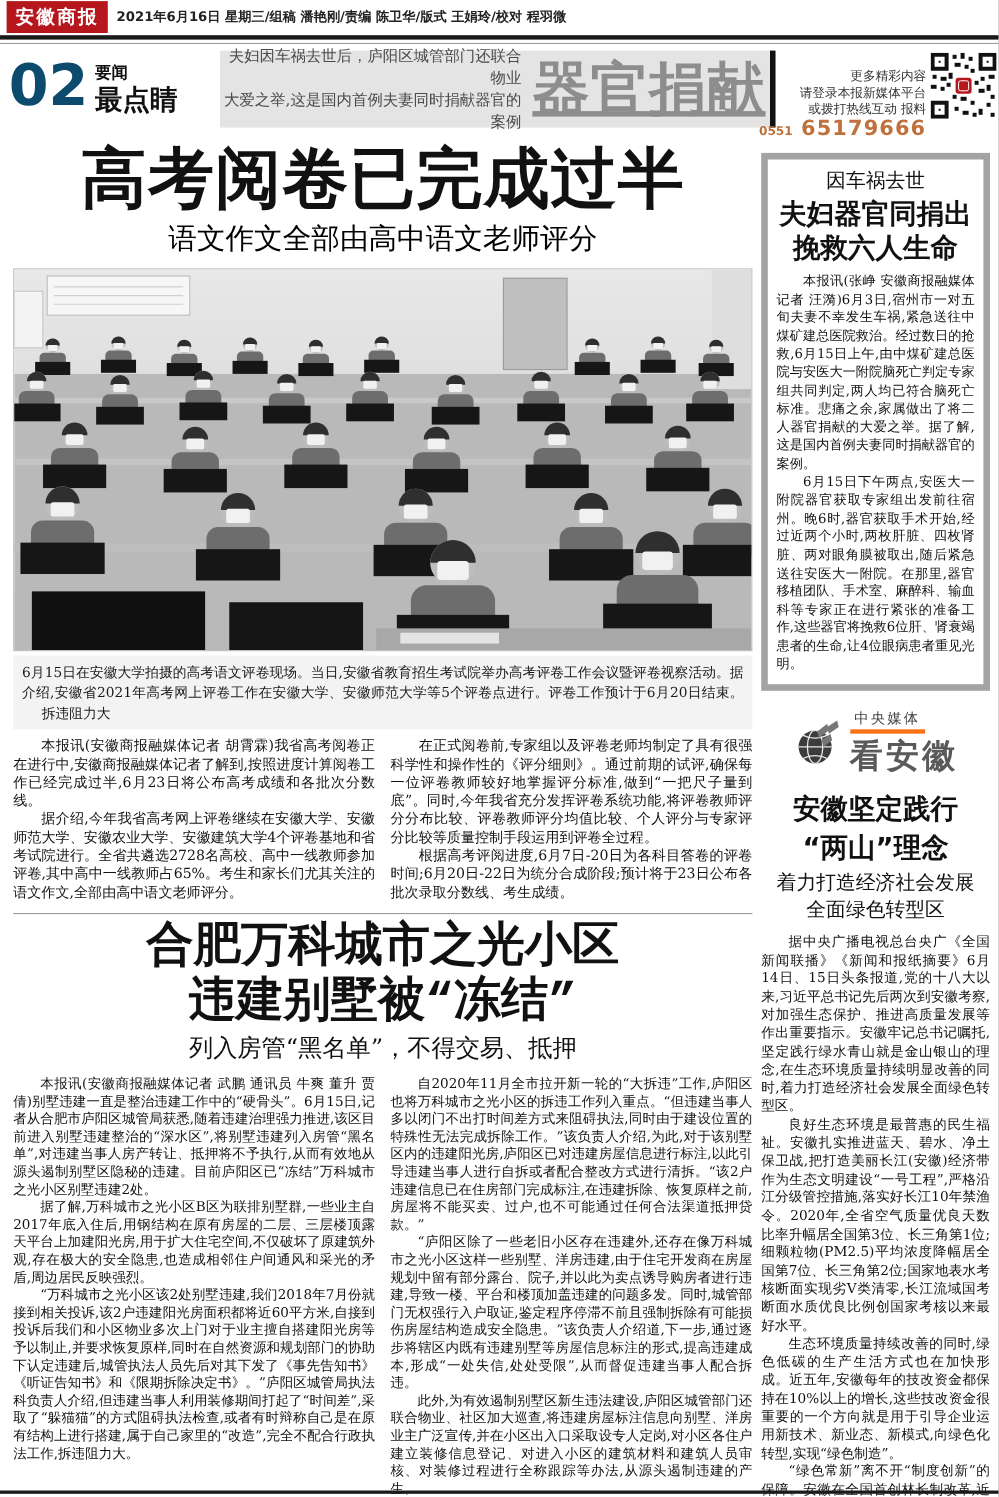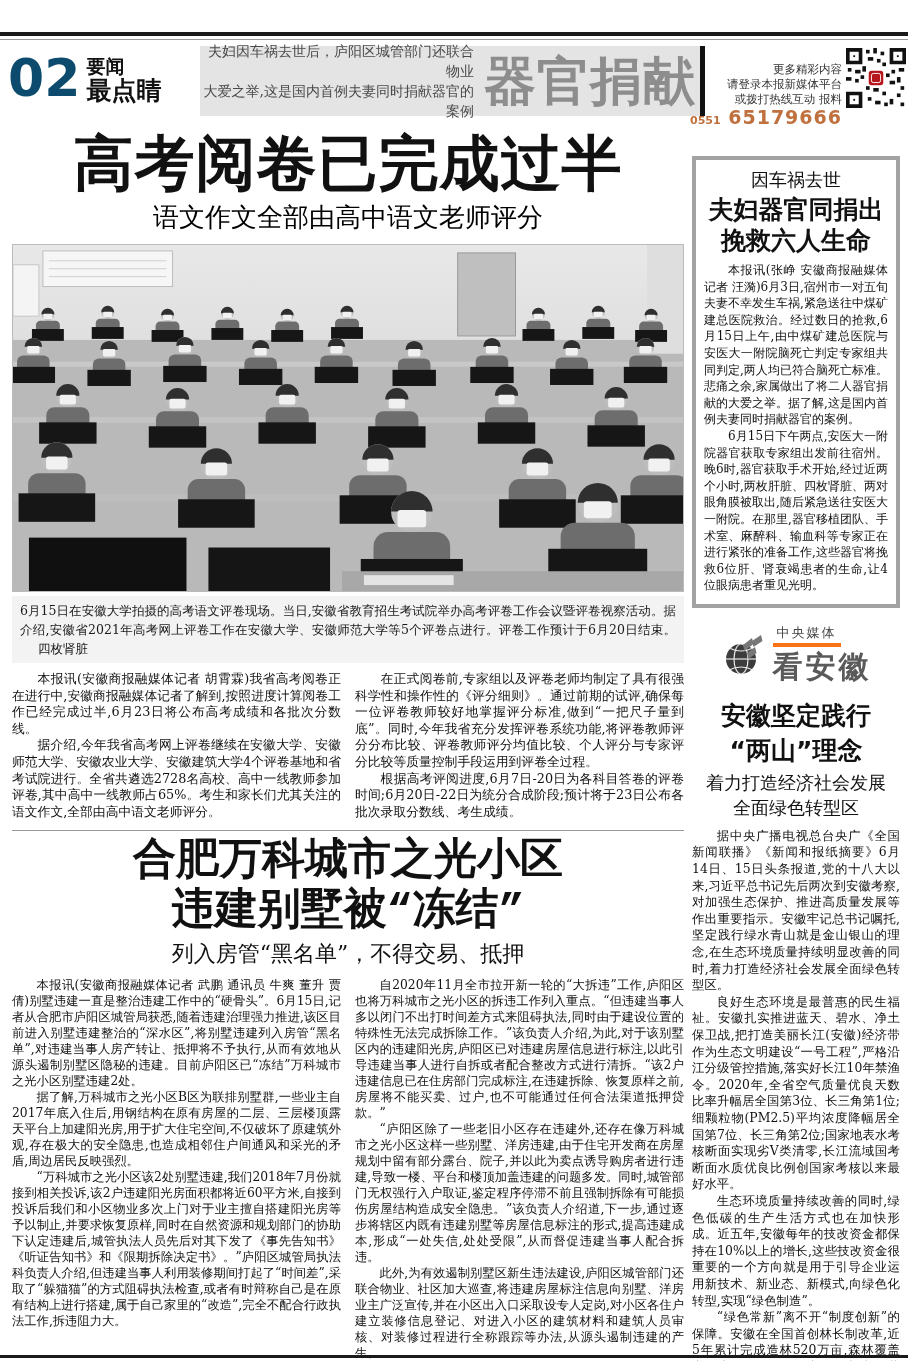--- a/index.html
+++ b/index.html
@@ -12,26 +12,26 @@
              font-family:"DejaVu Sans", sans-serif;letter-spacing:2px;}
   .dateline{font-size:12px;color:#222;font-family:"DejaVu Sans", sans-serif;font-weight:bold;}
   .rule-thick{position:absolute;left:0;top:32px;width:908px;height:4px;background:#1a1a1a;}
   .rule-thin{position:absolute;left:0;top:39px;width:908px;height:1px;background:#9a9a9a;}
 
   
   .band{position:absolute;left:0;top:46px;width:908px;height:70px;}
   .pagenum-wrap{position:absolute;left:8px;top:6px;display:flex;gap:6px;align-items:flex-start;}
   .pagenum{font-size:52px;line-height:52px;font-weight:900;color:#0c4a6e;font-family:"DejaVu Sans", sans-serif;}
   .section{display:flex;flex-direction:column;margin-top:4px;font-family:"DejaVu Sans", sans-serif;}
-  .section .s1{font-size:19px;font-weight:900;line-height:21px;}
+  .section .s1{font-size:15px;font-weight:900;line-height:21px;}
   .section .s2{font-size:25px;font-weight:700;line-height:28px;}
   .banner{position:absolute;left:200px;top:0;width:505px;height:70px;background:#e4e4e4;display:flex;align-items:center;}
   .teaser{flex:1;text-align:right;font-size:14px;line-height:20px;color:#4a4a4a;padding-right:10px;}
   .banner-title{font-size:52px;font-weight:600;color:#8d8d8d;letter-spacing:1px;line-height:64px;
-                font-family:"DejaVu Sans", sans-serif;white-space:nowrap;}
+                font-family:"DejaVu Sans", sans-serif;white-space:nowrap;text-decoration:underline;}
   .banner-bar{width:5px;height:70px;background:#111;margin-left:4px;}
   .contact{position:absolute;right:66px;top:16px;text-align:right;font-size:11.5px;line-height:15px;color:#333;
            font-family:"DejaVu Sans", sans-serif;}
   .hotline{color:#c0703c;font-weight:bold;font-size:19px;line-height:20px;letter-spacing:1px;}
   .hotline .pfx{font-size:11px;letter-spacing:0;}
   .qr{position:absolute;right:2px;top:2px;width:60px;height:60px;}
 
   
   .leftcol{position:absolute;left:12px;top:122px;width:672px;}
   .rightcol{position:absolute;left:692px;top:122px;width:208px;}
@@ -47,41 +47,45 @@
   .bodycols .col{flex:1;}
   .news p{margin:0;font-size:12.8px;line-height:16.6px;text-align:justify;text-indent:2em;}
   .divider{height:1px;background:#9a9a9a;margin:10px 0 6px 0;}
 
   h2.wanke-head{margin:2px 0;text-align:center;font-size:43px;line-height:50px;font-weight:900;
                 font-family:Liberation Mono, monospace;}
   .wanke-sub{text-align:center;font-size:22px;line-height:30px;margin:2px 0 8px 0;}
   .wanke .news p{font-size:12.3px;line-height:16px;}
 
   
-  .redbox{margin-top:34px;border:4px solid #a3a3a3;padding:8px 8px 10px 8px;}
+  .redbox{margin-top:17px;border:6px solid #a3a3a3;padding:8px 8px 10px 8px;}
   .kicker{text-align:center;font-size:18px;line-height:24px;}
   .organ-head{text-align:center;font-size:25px;line-height:31px;font-weight:900;font-family:"DejaVu Sans", sans-serif;margin:2px 0 6px 0;}
   .redbox p{margin:0;font-size:12px;line-height:16.6px;text-align:justify;text-indent:2em;}
 
   .cm-logo{margin-top:16px;display:flex;align-items:center;justify-content:center;gap:6px;}
   .cm-text{display:flex;flex-direction:column;align-items:flex-start;font-family:"DejaVu Sans", sans-serif;}
   .cm-small{font-size:13px;letter-spacing:2px;color:#444;border-bottom:4px solid #f97316;padding:0 4px 1px 4px;}
   .cm-large{font-size:30px;font-weight:700;color:#5a5a5a;letter-spacing:3px;}
   h3.ls-head{margin:10px 0 2px 0;text-align:center;font-size:25px;line-height:35px;font-weight:900;
              font-family:"DejaVu Sans", sans-serif;}
   .ls-sub{text-align:center;font-size:18px;line-height:25px;margin-bottom:8px;}
   .lsbody p{margin:0;font-size:12.4px;line-height:16.6px;text-align:justify;text-indent:2em;}
 
   .bottom-rule{position:absolute;left:0;top:1355px;width:908px;height:3px;background:#1a1a1a;}
 </style>
 </head>
 <body>
 
 <div class="page">
 
+  <div class="masthead">
+    <span class="mast-logo">安徽商报</span>
+    <span class="dateline">2021年6月16日 星期三/组稿 潘艳刚/责编 陈卫华/版式 王娟玲/校对 程羽微</span>
+  </div>
   <div class="rule-thick"></div>
   <div class="rule-thin"></div>
 
   <div class="band">
     <div class="pagenum-wrap">
       <span class="pagenum">02</span>
       <span class="section">
         <span class="s1">要闻</span>
         <span class="s2">最点睛</span>
       </span>
@@ -207,21 +211,21 @@
           <use href="#ps" transform="translate(540,236) scale(1.55)"></use>
       </g>
       <rect x="16" y="296" width="158" height="54" fill="#101010"></rect>
       <rect x="196" y="306" width="122" height="44" fill="#151515"></rect>
       <rect x="330" y="330" width="342" height="20" fill="#a8a8a8"></rect>
       <rect x="352" y="334" width="90" height="10" fill="#e4e4e4"></rect>
     </svg>
 
     <div class="caption">
       <span>6月15日在安徽大学拍摄的高考语文评卷现场。当日,安徽省教育招生考试院举办高考评卷工作会议暨评卷视察活动。据介绍,安徽省2021年高考网上评卷工作在安徽大学、安徽师范大学等5个评卷点进行。评卷工作预计于6月20日结束。</span>
-      <span class="credit">四枚肾脏</span>
+      <span class="credit">拆违阻力大</span>
     </div>
 
     <div class="bodycols news">
       <div class="col">
         <p>本报讯(安徽商报融媒体记者 胡霄霖)我省高考阅卷正在进行中,安徽商报融媒体记者了解到,按照进度计算阅卷工作已经完成过半,6月23日将公布高考成绩和各批次分数线。</p>
         <p>据介绍,今年我省高考网上评卷继续在安徽大学、安徽师范大学、安徽农业大学、安徽建筑大学4个评卷基地和省考试院进行。全省共遴选2728名高校、高中一线教师参加评卷,其中高中一线教师占65%。考生和家长们尤其关注的语文作文,全部由高中语文老师评分。</p>
       </div>
       <div class="col">
         <p>在正式阅卷前,专家组以及评卷老师均制定了具有很强科学性和操作性的《评分细则》。通过前期的试评,确保每一位评卷教师较好地掌握评分标准,做到“一把尺子量到底”。同时,今年我省充分发挥评卷系统功能,将评卷教师评分分布比较、评卷教师评分均值比较、个人评分与专家评分比较等质量控制手段运用到评卷全过程。</p>
         <p>根据高考评阅进度,6月7日-20日为各科目答卷的评卷时间;6月20日-22日为统分合成阶段;预计将于23日公布各批次录取分数线、考生成绩。</p>

